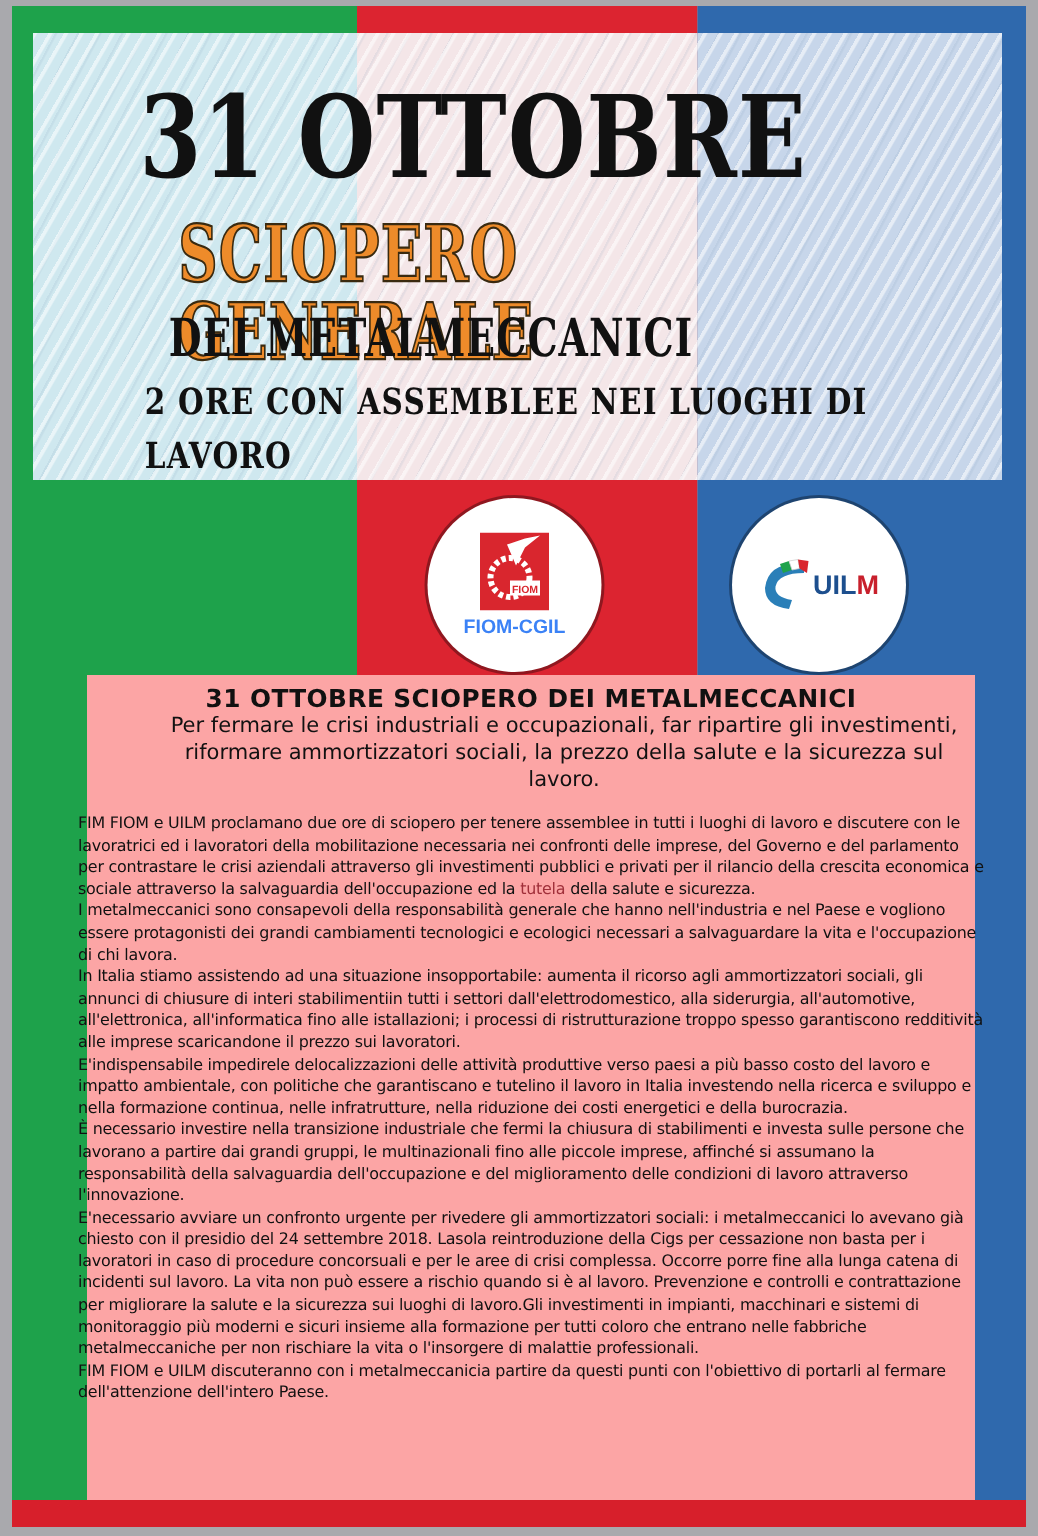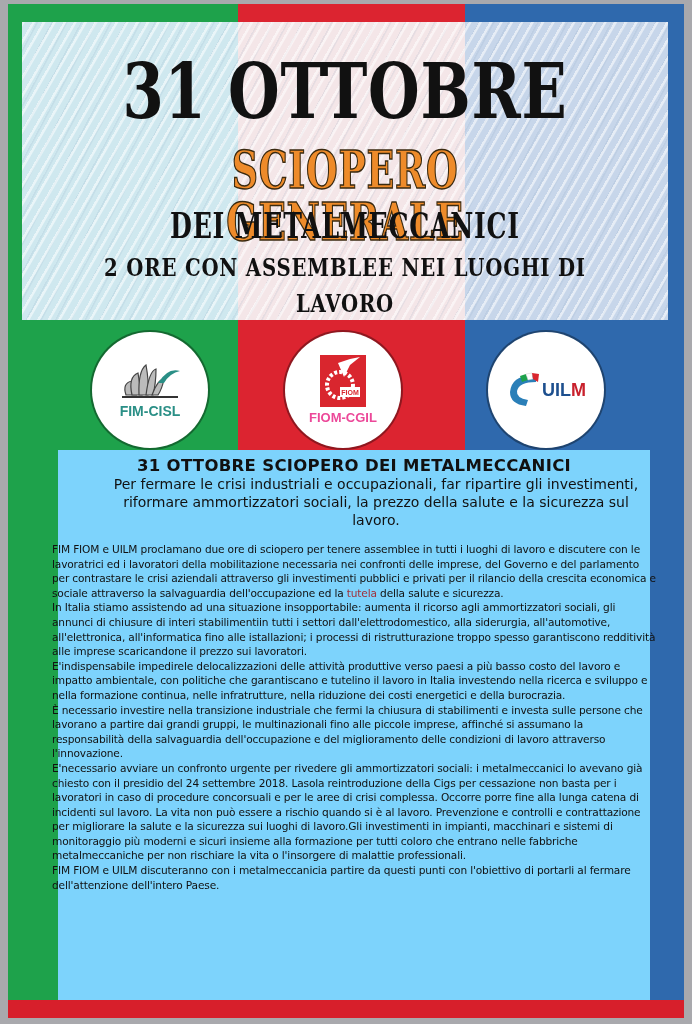--- a/index.html
+++ b/index.html
@@ -27,21 +27,21 @@
   .hero .h-tint { position: absolute; top: 0; bottom: 0; }
   .h-green { left: 0; width: 216px; background: #cfe8ef; }
   .h-red   { left: 216px; width: 227px; background: #f4e6e8; }
   .h-blue  { left: 443px; width: 203px; background: #c7d6ea; }
   .streaks {
     position: absolute; inset: 0;
     background:
       repeating-linear-gradient(120deg, rgba(255,255,255,0.55) 0px, rgba(255,255,255,0.55) 2px, rgba(255,255,255,0) 3px, rgba(255,255,255,0) 9px),
       repeating-linear-gradient(118deg, rgba(120,150,180,0.12) 0px, rgba(120,150,180,0.12) 1px, rgba(255,255,255,0) 2px, rgba(255,255,255,0) 13px);
   }
-  .hero-text { position: absolute; inset: 0; text-align: center; }
+  .hero-text { position: absolute; inset: 0; text-align: left; }
   .stencil {
     font-family: "DejaVu Serif", serif; font-weight: bold; letter-spacing: 1px;
     transform-origin: center; display: block; margin: 0 auto;
   }
   .t-date {
     position: absolute; left: 0; right: 0; top: 32px;
     font-size: 76px; color: #111; transform: scaleX(0.78); line-height: 1;
   }
   .t-strike {
     position: absolute; left: 0; right: 0; top: 122px;
@@ -62,24 +62,24 @@
   .logo {
     position: absolute; top: 328px; width: 116px; height: 116px; border-radius: 50%;
     background: #fff; box-shadow: 0 0 0 2px rgba(0,0,0,0.35);
     display: flex; flex-direction: column; align-items: center; justify-content: center;
   }
   .logo-fim  { left: 84px; }
   .logo-fiom { left: 277px; }
   .logo-uilm { left: 480px; }
   .logo-label { font-family: "Liberation Sans", sans-serif; font-weight: bold; font-size: 14px; }
   .fim-label { color: #2a8f86; margin-top: 2px; }
-  .fiom-label { color: #ec4899; margin-top: 3px; font-size: 13px; }
+  .fiom-label { color: #3b82f6; margin-top: 3px; font-size: 13px; }
   .uilm-label { color: #c8202c; font-size: 18px; }
   .content-wrap {
-    position: absolute; left: 50px; top: 446px; width: 592px; height: 552px; background: #7dd3fc;
+    position: absolute; left: 50px; top: 446px; width: 592px; height: 552px; background: #fca5a5;
   }
   .c-title {
     text-align: center; font-family: "DejaVu Sans", sans-serif; font-weight: bold;
     font-size: 16.5px; color: #111; margin-top: 6px; letter-spacing: 0.3px;
   }
   .c-sub {
     text-align: center; font-size: 14px; color: #111; line-height: 18px;
     font-family: "DejaVu Sans", sans-serif;
     padding-left: 44px;
   }
@@ -110,34 +110,20 @@
     <div class="h-tint h-blue"></div>
     <div class="streaks"></div>
     <div class="hero-text">
       <span class="stencil t-date">31 OTTOBRE</span>
       <span class="stencil t-strike">SCIOPERO GENERALE</span>
       <span class="stencil t-dei">DEI METALMECCANICI</span>
       <span class="stencil t-ore">2 ORE CON ASSEMBLEE NEI LUOGHI DI LAVORO</span>
     </div>
   </div>
 
-  <div class="logo logo-fim">
-    <svg width="64" height="40" viewBox="0 0 64 40">
-      <g fill="#bbb" stroke="#444" stroke-width="1.2">
-        <path d="M8 34 Q4 22 14 20 Q14 30 18 34 Z"></path>
-        <path d="M14 34 Q10 16 20 12 Q22 26 24 34 Z"></path>
-        <path d="M21 34 Q20 10 28 4 Q31 20 30 34 Z"></path>
-        <path d="M28 34 Q31 10 38 8 Q38 22 35 34 Z"></path>
-        <path d="M34 34 Q40 18 46 18 Q44 28 40 34 Z"></path>
-      </g>
-      <path d="M40 22 Q50 6 62 10 Q52 12 46 22 Z" fill="#2a8f86"></path>
-      <rect x="4" y="35" width="56" height="2" fill="#333"></rect>
-    </svg>
-    <span class="logo-label fim-label">FIM-CISL</span>
-  </div>
 
   <div class="logo logo-fiom">
     <svg width="46" height="52" viewBox="0 0 46 52">
       <rect x="0" y="0" width="46" height="52" fill="#d9262e"></rect>
       <circle cx="20" cy="30" r="13" fill="none" stroke="#fff" stroke-width="4" stroke-dasharray="3 2"></circle>
       <path d="M18 8 L30 4 L40 2 L30 10 L24 22 Z" fill="#fff"></path>
       <rect x="20" y="32" width="20" height="10" fill="#fff"></rect>
       <text x="30" y="40" font-size="7" text-anchor="middle" fill="#d9262e" font-family="Liberation Sans, sans-serif" font-weight="bold">FIOM</text>
     </svg>
     <span class="logo-label fiom-label">FIOM-CGIL</span>
@@ -154,20 +140,21 @@
       <span class="logo-label uilm-label"><span style="color:#1d4f8e">UIL</span><span>M</span></span>
     </div>
   </div>
 
   <div class="content-wrap">
     <div class="c-title">31 OTTOBRE SCIOPERO DEI METALMECCANICI</div>
     <div class="c-sub">Per fermare le crisi industriali e occupazionali, far ripartire gli investimenti,</div>
     <div class="c-sub">riformare ammortizzatori sociali, la prezzo della salute e la sicurezza sul lavoro.</div>
     <div class="c-body">
       <p><span>FIM FIOM e UILM proclamano due ore di sciopero per tenere assemblee in tutti i luoghi di lavoro e discutere con le lavoratrici ed i lavoratori della mobilitazione necessaria nei confronti delle imprese, del Governo e del parlamento per contrastare le crisi aziendali attraverso gli investimenti pubblici e privati per il rilancio della crescita economica e sociale attraverso la salvaguardia dell'occupazione ed la </span><span class="tutela">tutela</span><span> della salute e sicurezza.</span></p>
+      <p>I metalmeccanici sono consapevoli della responsabilità generale che hanno nell'industria e nel Paese e vogliono essere protagonisti dei grandi cambiamenti tecnologici e ecologici necessari a salvaguardare la vita e l'occupazione di chi lavora.</p>
       <p>In Italia stiamo assistendo ad una situazione insopportabile: aumenta il ricorso agli ammortizzatori sociali, gli annunci di chiusure di interi stabilimentiin tutti i settori dall'elettrodomestico, alla siderurgia, all'automotive, all'elettronica, all'informatica fino alle istallazioni; i processi di ristrutturazione troppo spesso garantiscono redditività alle imprese scaricandone il prezzo sui lavoratori.</p>
       <p>E'indispensabile impedirele delocalizzazioni delle attività produttive verso paesi a più basso costo del lavoro e impatto ambientale, con politiche che garantiscano e tutelino il lavoro in Italia investendo nella ricerca e sviluppo e nella formazione continua, nelle infratrutture, nella riduzione dei costi energetici e della burocrazia.</p>
       <p>È necessario investire nella transizione industriale che fermi la chiusura di stabilimenti e investa sulle persone che lavorano a partire dai grandi gruppi, le multinazionali fino alle piccole imprese, affinché si assumano la responsabilità della salvaguardia dell'occupazione e del miglioramento delle condizioni di lavoro attraverso l'innovazione.</p>
       <p>E'necessario avviare un confronto urgente per rivedere gli ammortizzatori sociali: i metalmeccanici lo avevano già  chiesto con il presidio del 24 settembre 2018. Lasola  reintroduzione della Cigs per cessazione non basta per i lavoratori in caso di procedure concorsuali  e per le aree di crisi complessa. Occorre porre fine alla lunga catena di incidenti sul lavoro. La vita non può essere a rischio quando si è al lavoro. Prevenzione e controlli e contrattazione per migliorare la salute e la sicurezza sui luoghi di lavoro.Gli investimenti in impianti, macchinari e sistemi di monitoraggio più moderni e sicuri insieme alla formazione per tutti coloro che entrano nelle fabbriche metalmeccaniche per non rischiare la vita o l'insorgere di malattie professionali.</p>
       <p>FIM FIOM e UILM discuteranno con i metalmeccanicia partire da questi punti con l'obiettivo di portarli al fermare dell'attenzione dell'intero Paese.</p>
     </div>
   </div>
 
   <div class="bottom-band"></div>
 </div>

